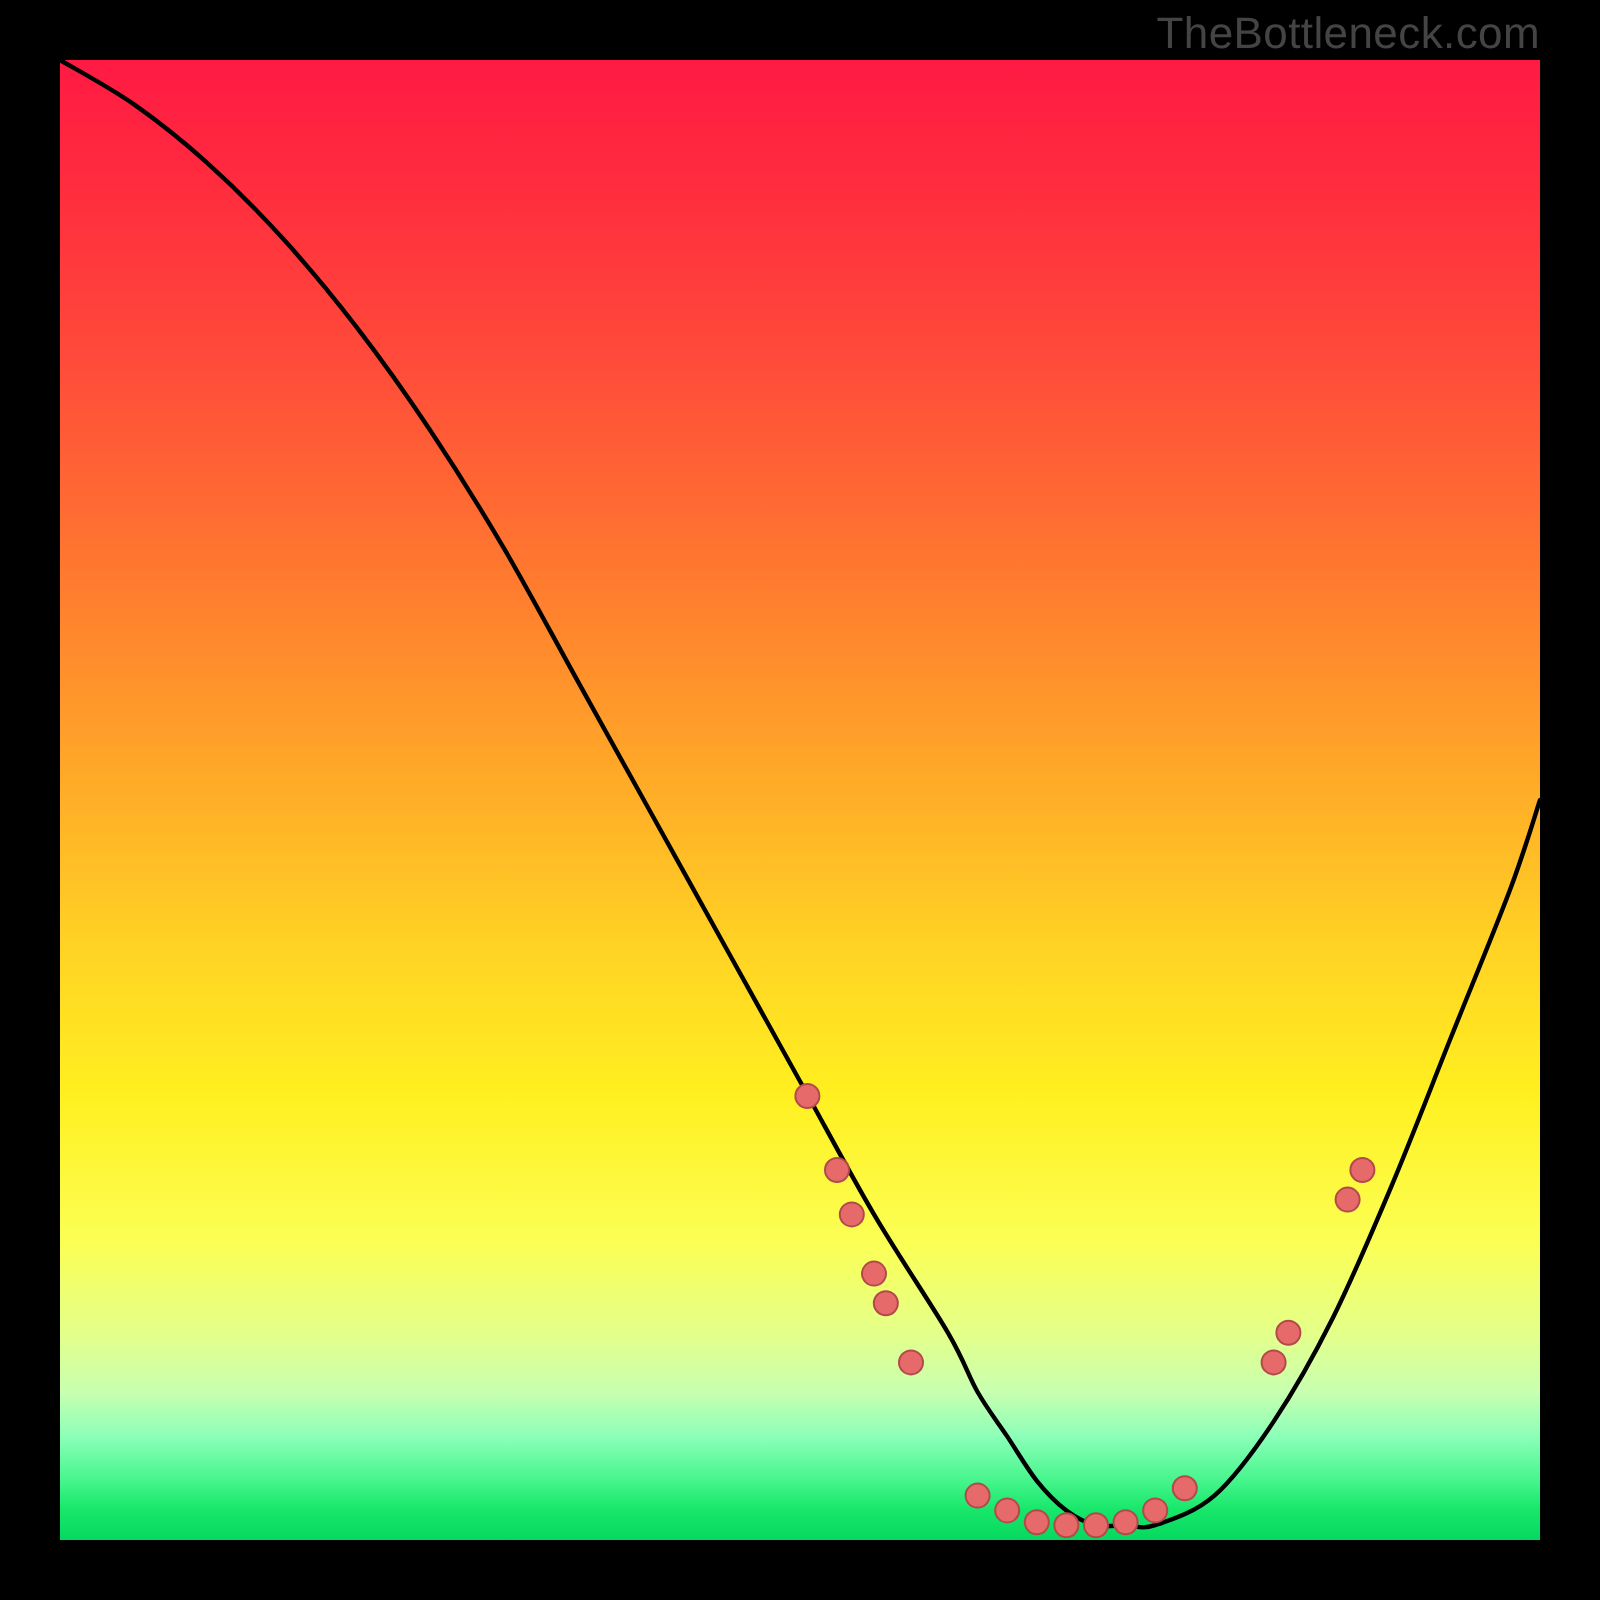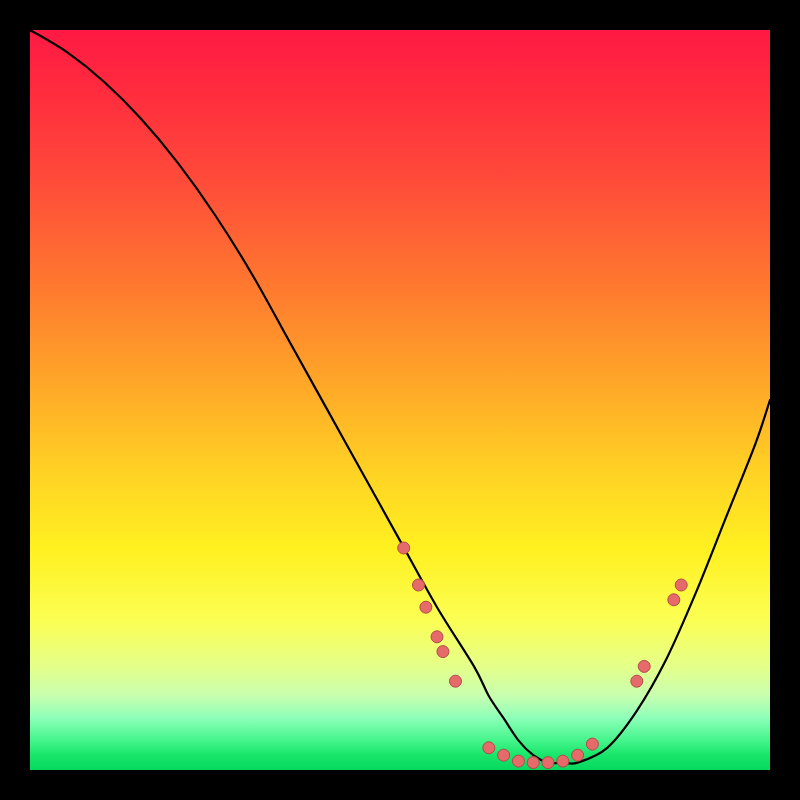--- a/index.html
+++ b/index.html
@@ -85,13 +85,14 @@
           <circle cx="532.8" cy="731.12" r="6" fill="#e76a6a" stroke="#b24a4a" stroke-width="1"></circle>
           <circle cx="547.6" cy="725.2" r="6" fill="#e76a6a" stroke="#b24a4a" stroke-width="1"></circle>
           <circle cx="562.4" cy="714.1" r="6" fill="#e76a6a" stroke="#b24a4a" stroke-width="1"></circle>
           <circle cx="606.8" cy="651.2" r="6" fill="#e76a6a" stroke="#b24a4a" stroke-width="1"></circle>
           <circle cx="614.1999999999999" cy="636.4" r="6" fill="#e76a6a" stroke="#b24a4a" stroke-width="1"></circle>
           <circle cx="643.8" cy="569.8" r="6" fill="#e76a6a" stroke="#b24a4a" stroke-width="1"></circle>
           <circle cx="651.2" cy="555" r="6" fill="#e76a6a" stroke="#b24a4a" stroke-width="1"></circle>
         </g>
     </svg>
   </div>
+  <div class="watermark">TheBottleneck.com</div>
 </div>
 
 </body></html>

